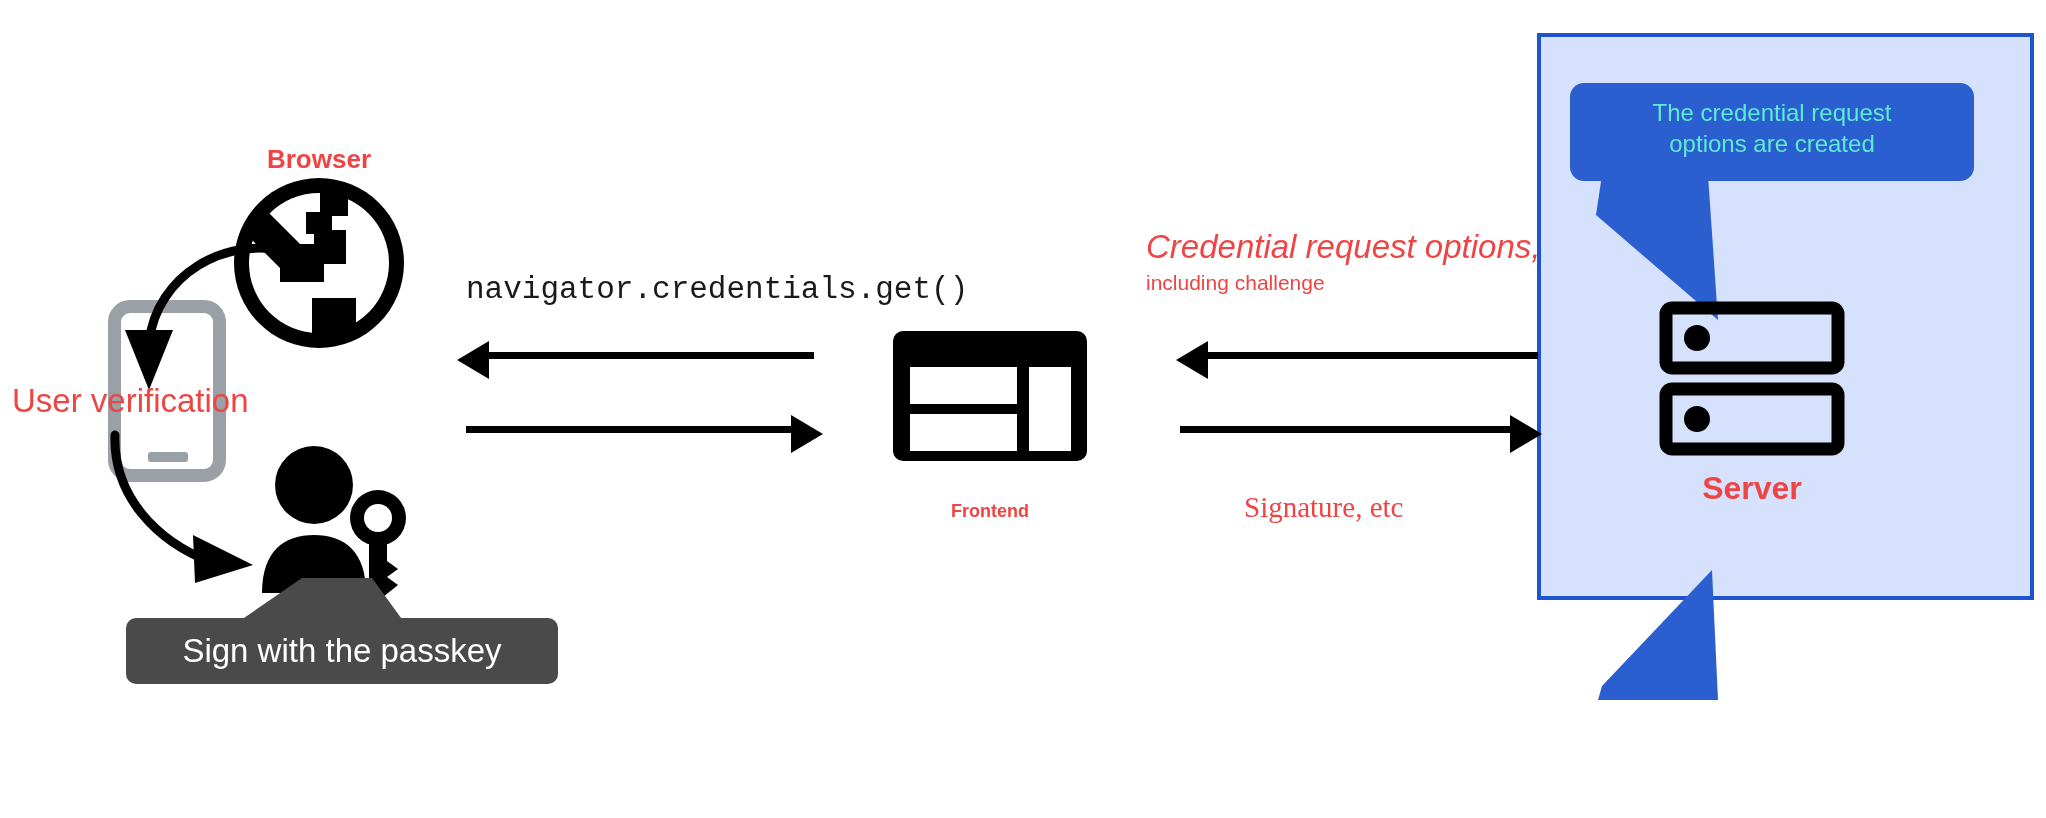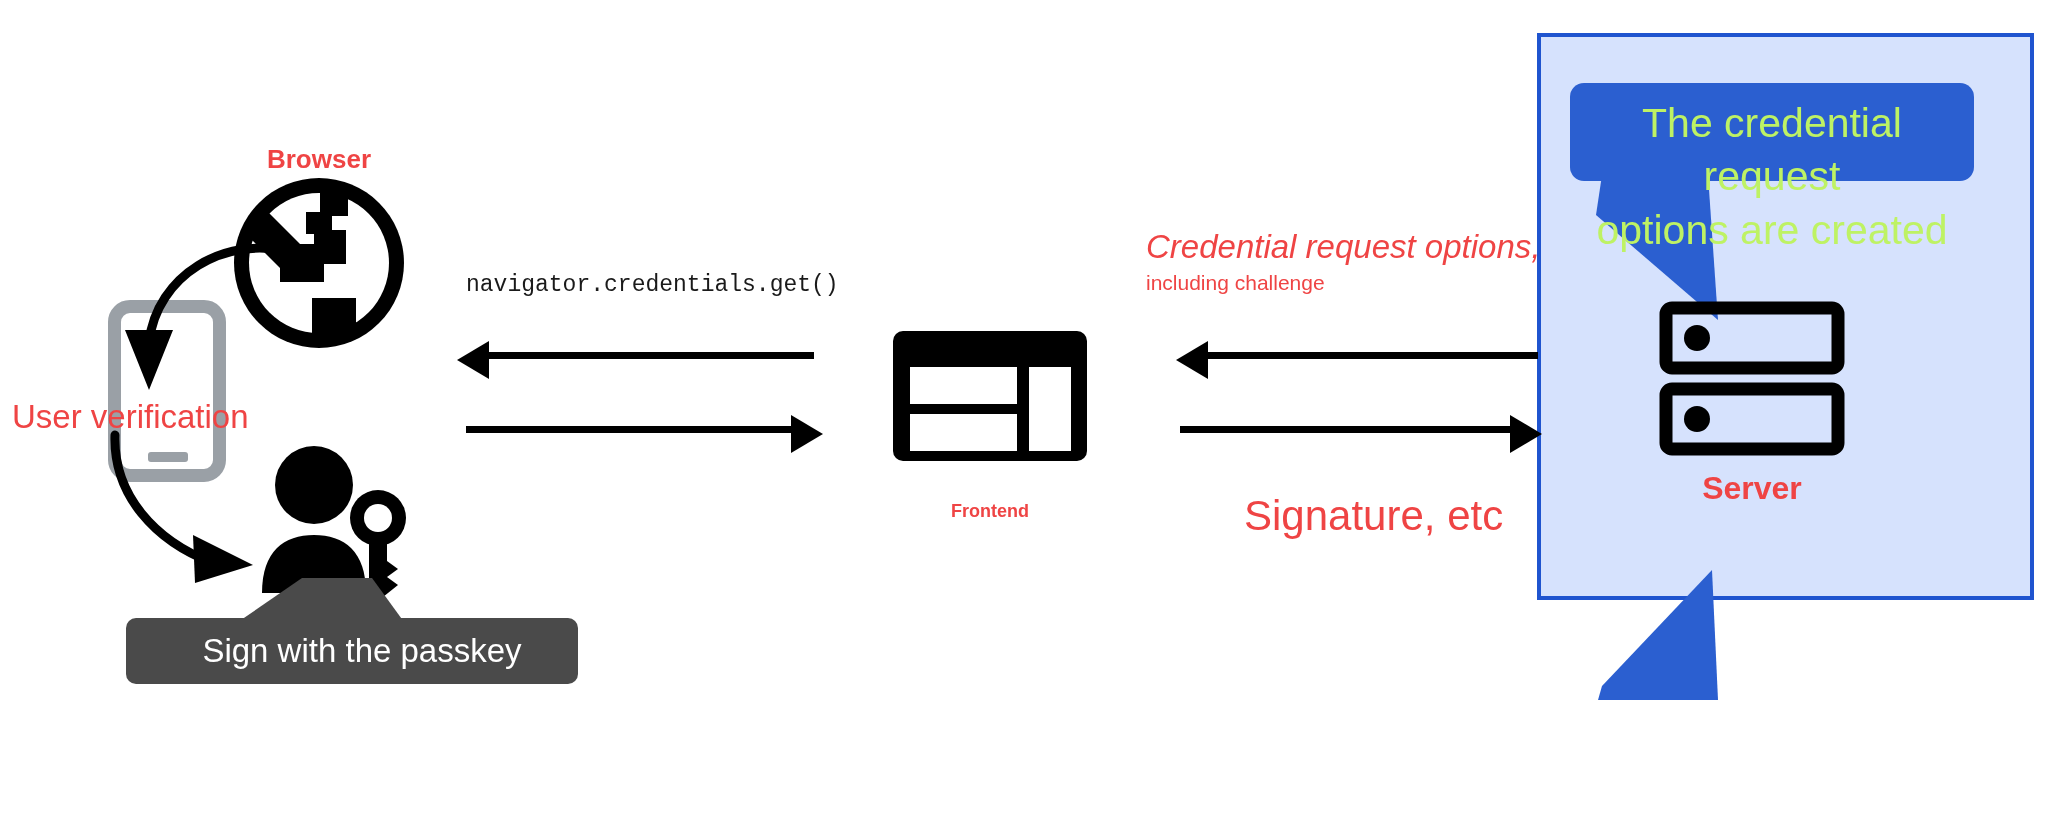--- a/index.html
+++ b/index.html
@@ -40,45 +40,44 @@
     width: 497px;
     height: 567px;
     background: #d6e2fd;
     border: 4px solid #1f54cf;
     box-sizing: border-box;
   }
 
   
   .callout {
     background: #2b5fd0;
-    color: #bef264;
+    color: #5eead4;
     border-radius: 14px;
     text-align: center;
-    font-size: 41px;
+    font-size: 24px;
     line-height: 1.30;
     padding: 14px 22px 18px 22px;
     box-sizing: border-box;
     white-space: pre-line;
   }
 
   
   #passkey-tooltip {
     left: 126px;
     top: 618px;
     width: 432px;
     height: 66px;
     background: #4a4a4a;
     color: #ffffff;
     border-radius: 10px;
     font-size: 33px;
     display: flex;
     align-items: center;
     justify-content: center;
     white-space: pre;
-    padding-left: 20px;
   }
 
   
   .arrow-line {
     background: #000000;
     height: 7px;
   }
   .arrow-head {
     width: 0; height: 0;
     border-top: 19px solid transparent;
@@ -169,49 +168,49 @@
   <svg class="abs" style="left:105px; top:230px; width:190px; height:160px;">
     <path d="M185 22 C120 5 52 45 44 112" stroke="#000000" stroke-width="9" fill="none" stroke-linecap="round"></path>
     <polygon points="20,100 68,100 44,160" fill="#000000"></polygon>
   </svg>
 
   <svg class="abs" style="left:105px; top:425px; width:220px; height:160px;">
     <path d="M10 10 C8 70 50 116 108 138" stroke="#000000" stroke-width="9" fill="none" stroke-linecap="round"></path>
     <polygon points="88,110 148,140 90,158" fill="#000000"></polygon>
   </svg>
 
-  <div class="abs label" style="left:12px; top:396px; font-size:33px;">User verification</div>
+  <div class="abs label" style="left:12px; top:380px; font-size:33px;">User verification</div>
 
   <svg class="abs" style="left:262px; top:445px; width:146px; height:148px;">
     <circle cx="52" cy="40" r="39" fill="#000000"></circle>
     <path d="M0 148 C0 106 22 90 52 90 C82 90 104 106 104 148 Z" fill="#000000"></path>
     <circle cx="116" cy="73" r="28" fill="#000000"></circle>
     <circle cx="116" cy="73" r="14" fill="#ffffff"></circle>
     <path d="M107 96 L125 96 L125 116 L136 124 L125 132 L136 140 L116 156 L107 146 Z" fill="#000000"></path>
   </svg>
 
   <svg class="abs" style="left:238px; top:578px; width:170px; height:46px;">
     <polygon points="64,0 134,0 166,44 0,44" fill="#4a4a4a"></polygon>
   </svg>
 
   <div class="abs" id="passkey-tooltip">Sign with the passkey</div>
 
-  <div class="abs mono" style="left:466px; top:272px; font-size:23px;">navigator.credentials.get()</div>
+  <div class="abs mono" style="left:466px; top:272px; font-size:31px;">navigator.credentials.get()</div>
 
   <div class="abs arrow-line" style="left:489px; top:352px; width:325px;"></div>
   <div class="abs arrow-head left" style="left:457px; top:341px;"></div>
 
   <div class="abs arrow-line" style="left:466px; top:426px; width:325px;"></div>
   <div class="abs arrow-head right" style="left:791px; top:415px;"></div>
 
 
   <div class="abs label" style="left:1146px; top:226px; font-size:33px;font-style:italic;">Credential request options,</div>
   <div class="abs label" style="left:1146px; top:270px; font-size:21px;">including challenge</div>
 
   <div class="abs arrow-line" style="left:1208px; top:352px; width:330px;"></div>
   <div class="abs arrow-head left" style="left:1176px; top:341px;"></div>
 
   <div class="abs arrow-line" style="left:1180px; top:426px; width:330px;"></div>
   <div class="abs arrow-head right" style="left:1510px; top:415px;"></div>
 
-  <div class="abs label" style="left:1244px; top:489px; font-size:42px;">Signature, etc</div>
+  <div class="abs label" style="left:1244px; top:489px; font-size:29px;font-family:Liberation Serif, serif;">Signature, etc</div>
 
 </div>
 
 </body></html>

